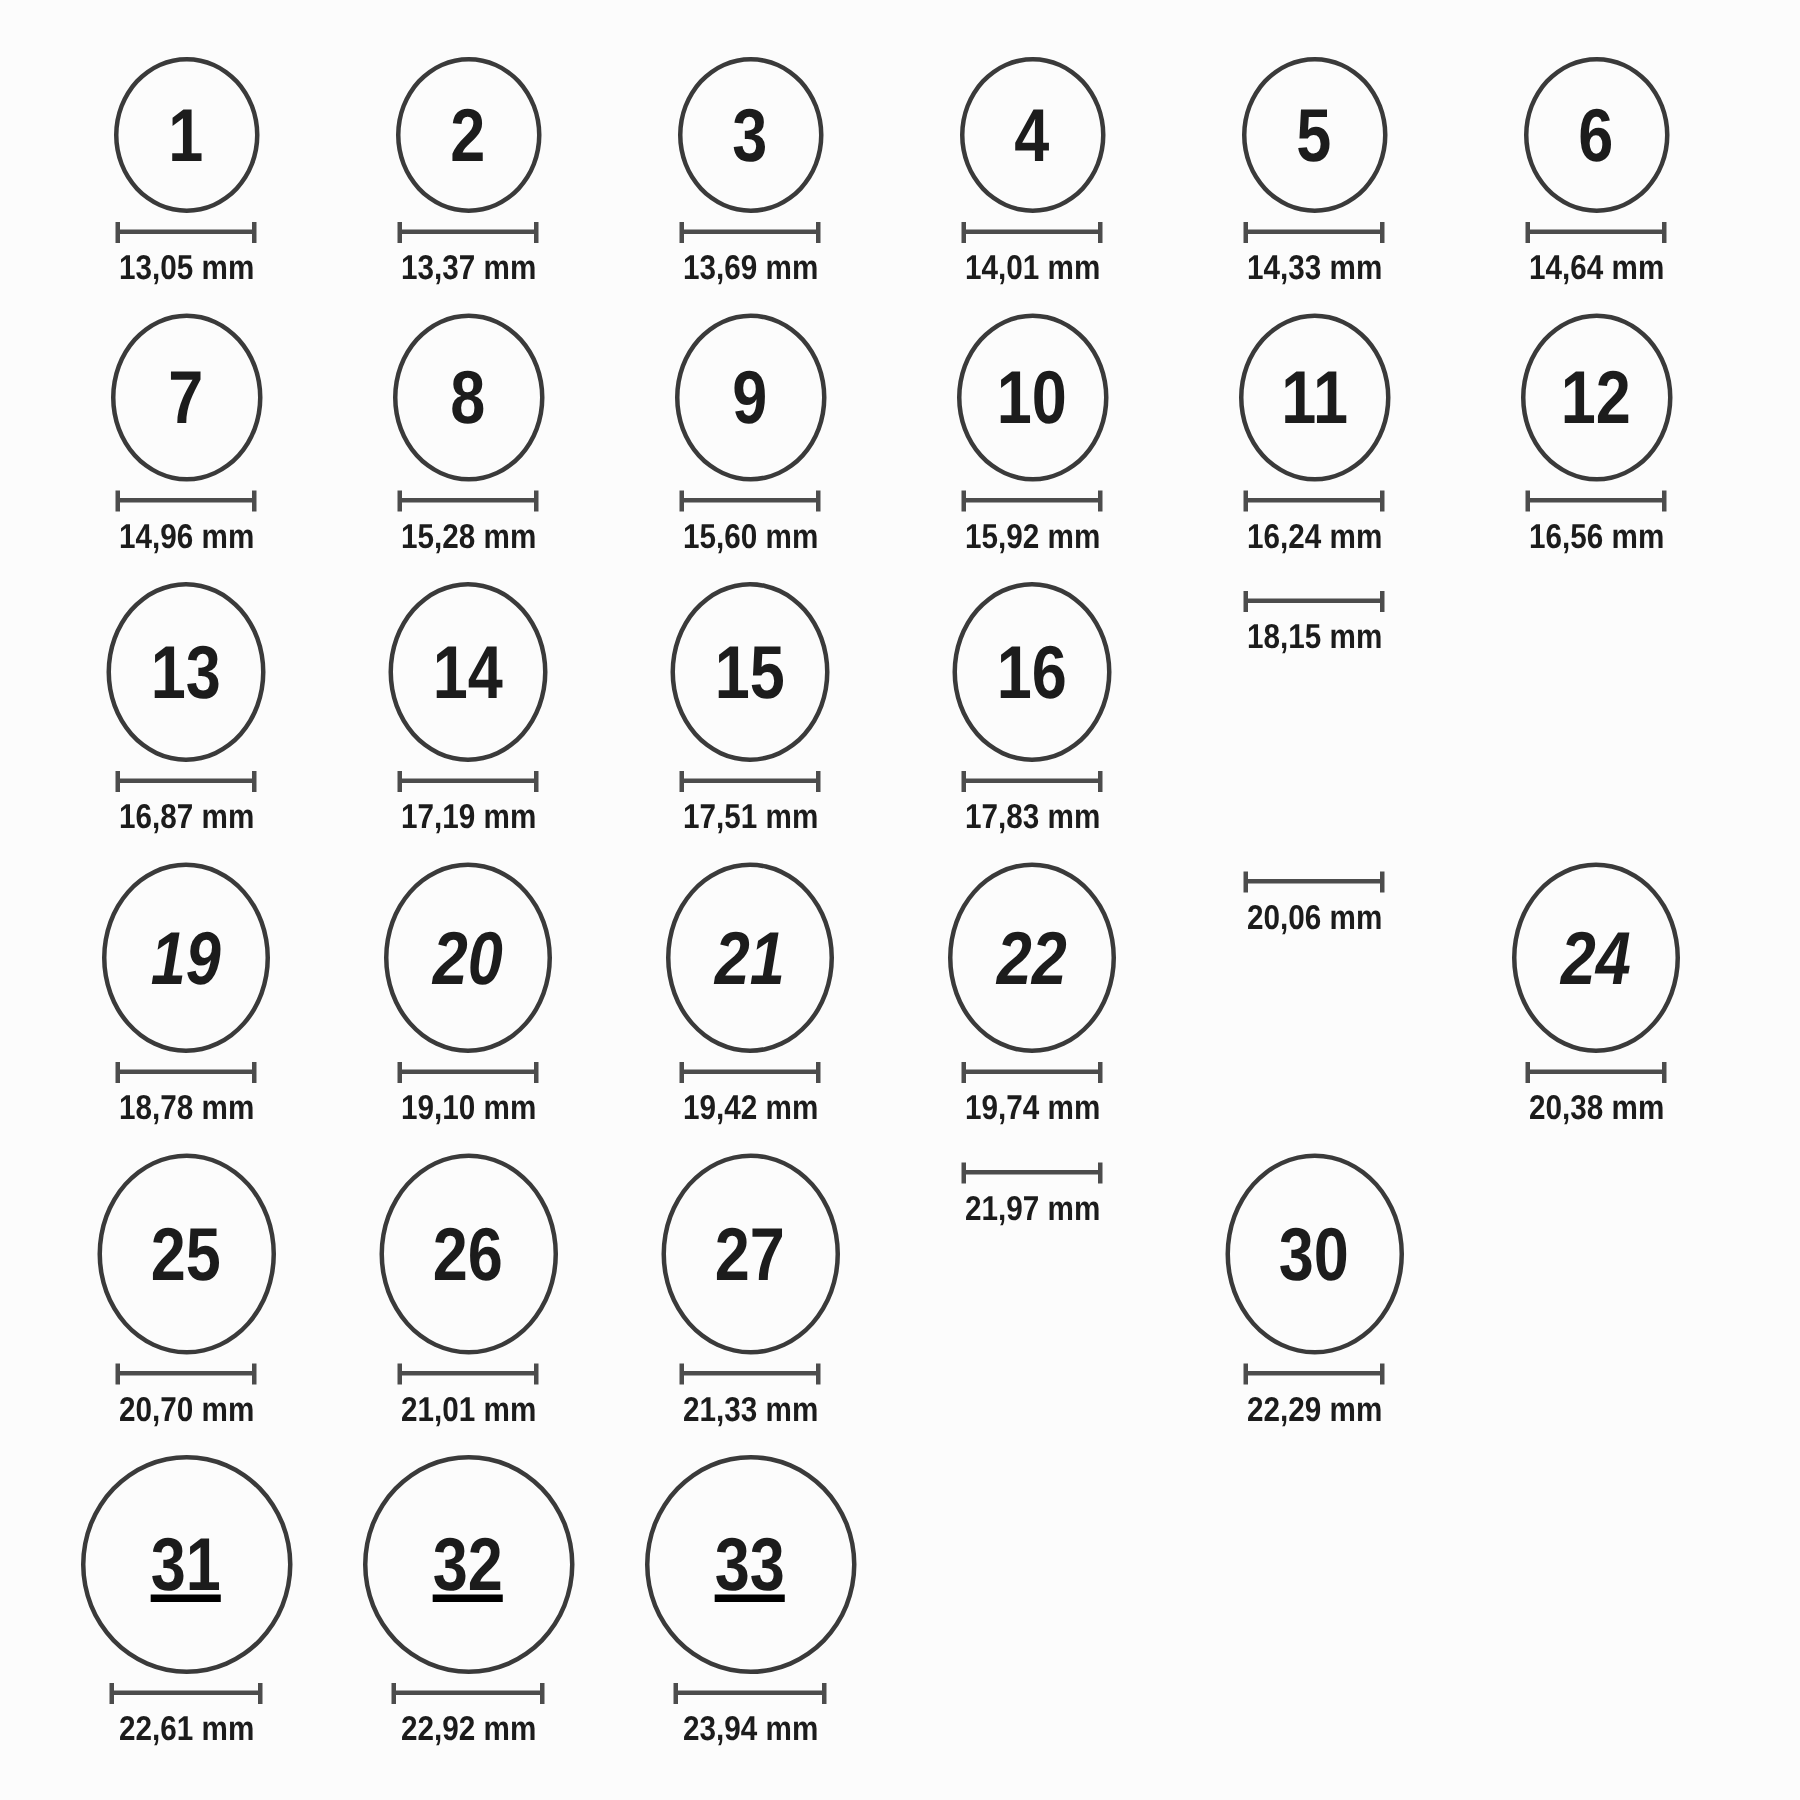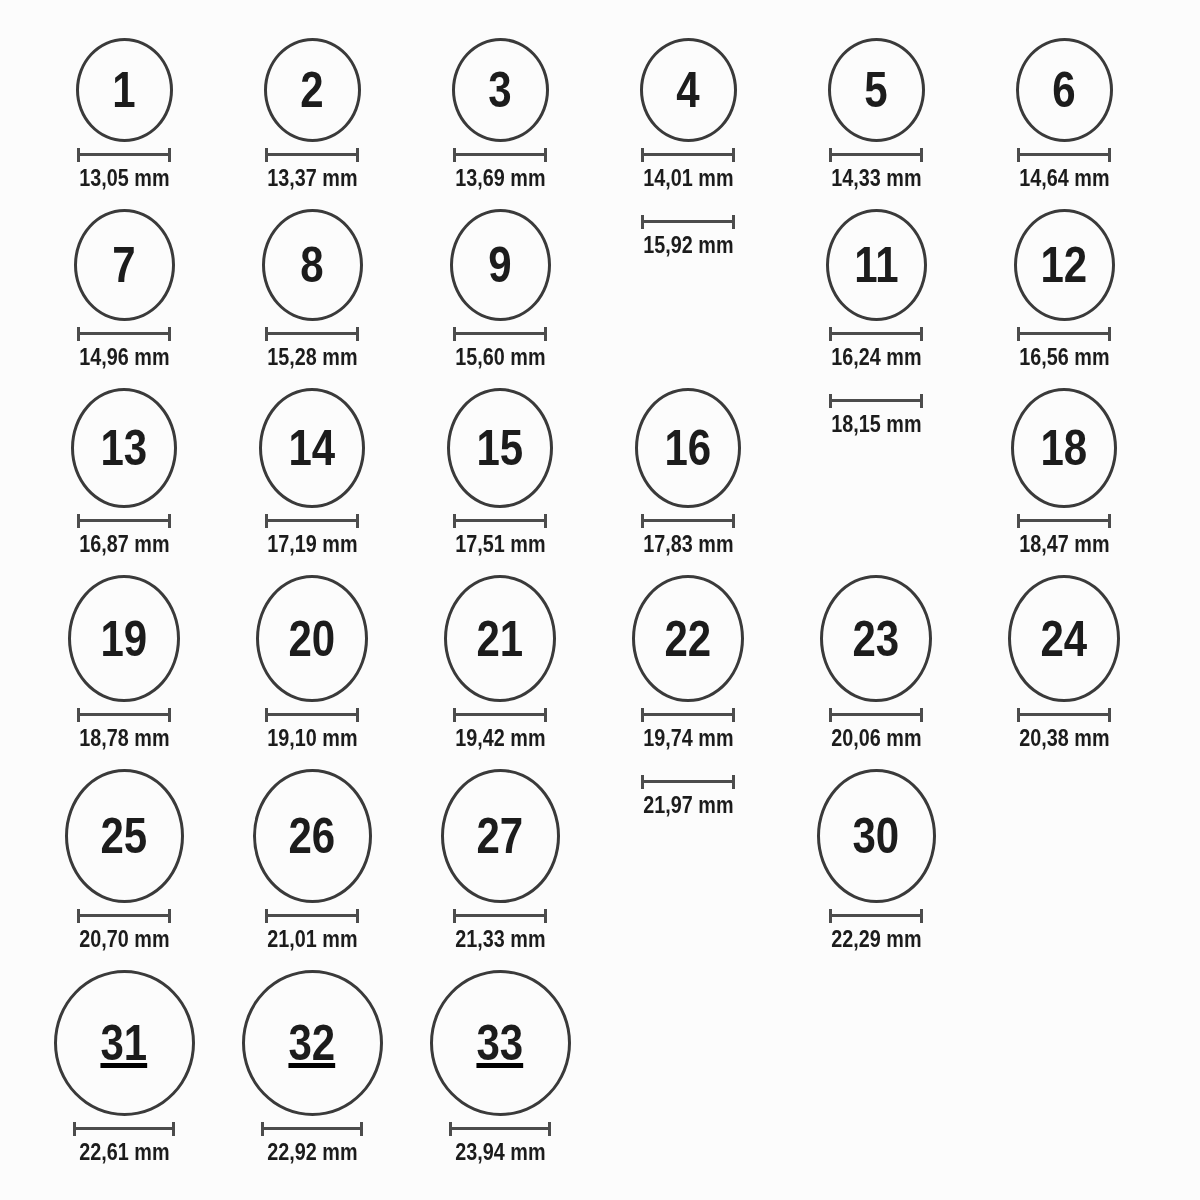--- a/index.html
+++ b/index.html
@@ -78,21 +78,21 @@
     line-height: 26px;
     color: var(--ink, #1c1c1c);
     transform: scaleX(0.86);
     display: inline-block;
     white-space: nowrap;
   }
   
   .row:nth-child(1) .circle { width: 97px;  height: 104px; }
   .row:nth-child(2) .circle { width: 101px; height: 112px; }
   .row:nth-child(3) .circle { width: 106px; height: 120px; }
-  .row:nth-child(4) .circle { width: 112px; height: 127px; }
+  .row:nth-child(4) .circle { width: 112px; height: 127px; font-style: italic; }
   .row:nth-child(5) .circle { width: 119px; height: 134px; }
   .row:nth-child(6) .circle { width: 141px; height: 146px; text-decoration: underline; }
   .row:nth-child(6) .measure { width: 102px; }
 </style>
 </head>
 <body style="--ink: #1c1c1c; --stroke: #3a3a3a; --measure: #4c4c4c; --bg: #fcfcfc;">
 
 <div class="grid">
   <div class="row">
       <div class="cell">
@@ -190,20 +190,23 @@
           <span class="num">9</span>
         </div>
         <div class="measure">
           <span class="tick left"></span>
           <span class="bar"></span>
           <span class="tick right"></span>
         </div>
         <div class="label">15,60 mm</div>
       </div>
       <div class="cell">
+        <div class="circle">
+          <span class="num">10</span>
+        </div>
         <div class="measure">
           <span class="tick left"></span>
           <span class="bar"></span>
           <span class="tick right"></span>
         </div>
         <div class="label">15,92 mm</div>
       </div>
       <div class="cell">
         <div class="circle">
           <span class="num">11</span>
@@ -273,31 +276,20 @@
         <div class="label">17,83 mm</div>
       </div>
       <div class="cell">
         <div class="measure">
           <span class="tick left"></span>
           <span class="bar"></span>
           <span class="tick right"></span>
         </div>
         <div class="label">18,15 mm</div>
       </div>
-      <div class="cell">
-        <div class="circle">
-          <span class="num">18</span>
-        </div>
-        <div class="measure">
-          <span class="tick left"></span>
-          <span class="bar"></span>
-          <span class="tick right"></span>
-        </div>
-        <div class="label">18,47 mm</div>
-      </div>
     </div>
   <div class="row">
       <div class="cell">
         <div class="circle">
           <span class="num">19</span>
         </div>
         <div class="measure">
           <span class="tick left"></span>
           <span class="bar"></span>
           <span class="tick right"></span>
@@ -331,23 +323,20 @@
           <span class="num">22</span>
         </div>
         <div class="measure">
           <span class="tick left"></span>
           <span class="bar"></span>
           <span class="tick right"></span>
         </div>
         <div class="label">19,74 mm</div>
       </div>
       <div class="cell">
-        <div class="circle">
-          <span class="num">23</span>
-        </div>
         <div class="measure">
           <span class="tick left"></span>
           <span class="bar"></span>
           <span class="tick right"></span>
         </div>
         <div class="label">20,06 mm</div>
       </div>
       <div class="cell">
         <div class="circle">
           <span class="num">24</span>

